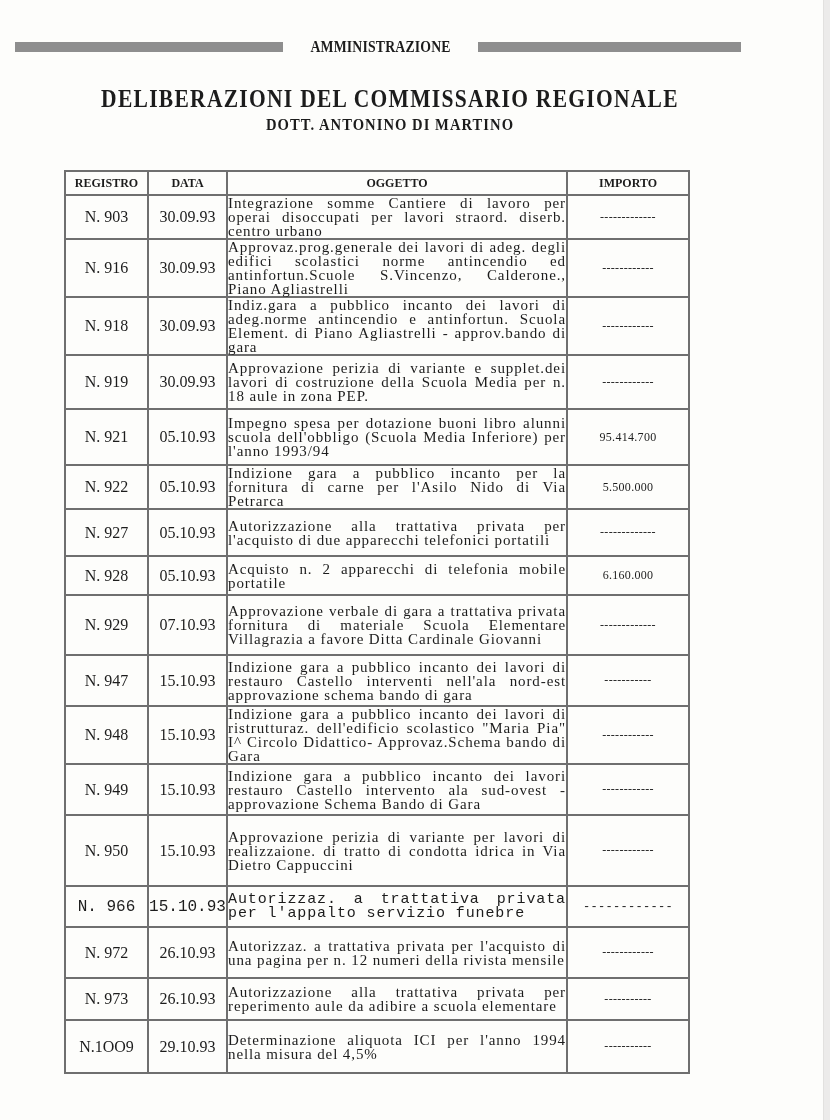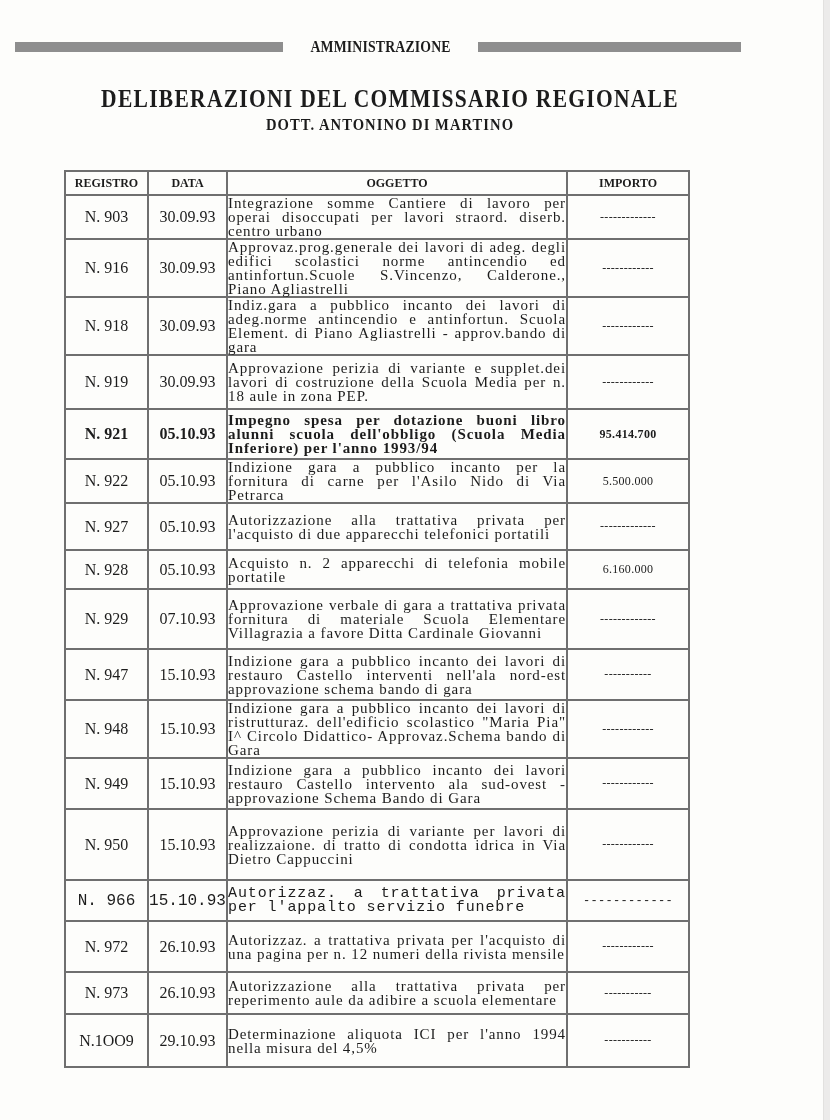--- a/index.html
+++ b/index.html
@@ -104,21 +104,21 @@
         <td class="data">30.09.93</td>
         <td class="ogg">Indiz.gara a pubblico incanto dei lavori di adeg.norme antincendio e antinfortun. Scuola Element. di Piano Agliastrelli - approv.bando di gara</td>
         <td class="imp">------------</td>
       </tr>
       <tr style="height: 54px;">
         <td class="reg">N. 919</td>
         <td class="data">30.09.93</td>
         <td class="ogg">Approvazione perizia di variante e supplet.dei lavori di costruzione della Scuola Media per n. 18 aule in zona PEP.</td>
         <td class="imp">------------</td>
       </tr>
-      <tr style="height: 50px; font-weight: bold;">
+      <tr style="height: 56px;">
         <td class="reg">N. 921</td>
         <td class="data">05.10.93</td>
         <td class="ogg">Impegno spesa per dotazione buoni libro alunni scuola dell'obbligo (Scuola Media Inferiore) per l'anno 1993/94</td>
         <td class="imp">95.414.700</td>
       </tr>
       <tr style="height: 44px; margin-left: 17px;">
         <td class="reg">N. 922</td>
         <td class="data">05.10.93</td>
         <td class="ogg">Indizione gara a pubblico incanto per la fornitura di carne per l'Asilo Nido di Via Petrarca</td>
         <td class="imp">5.500.000</td>

